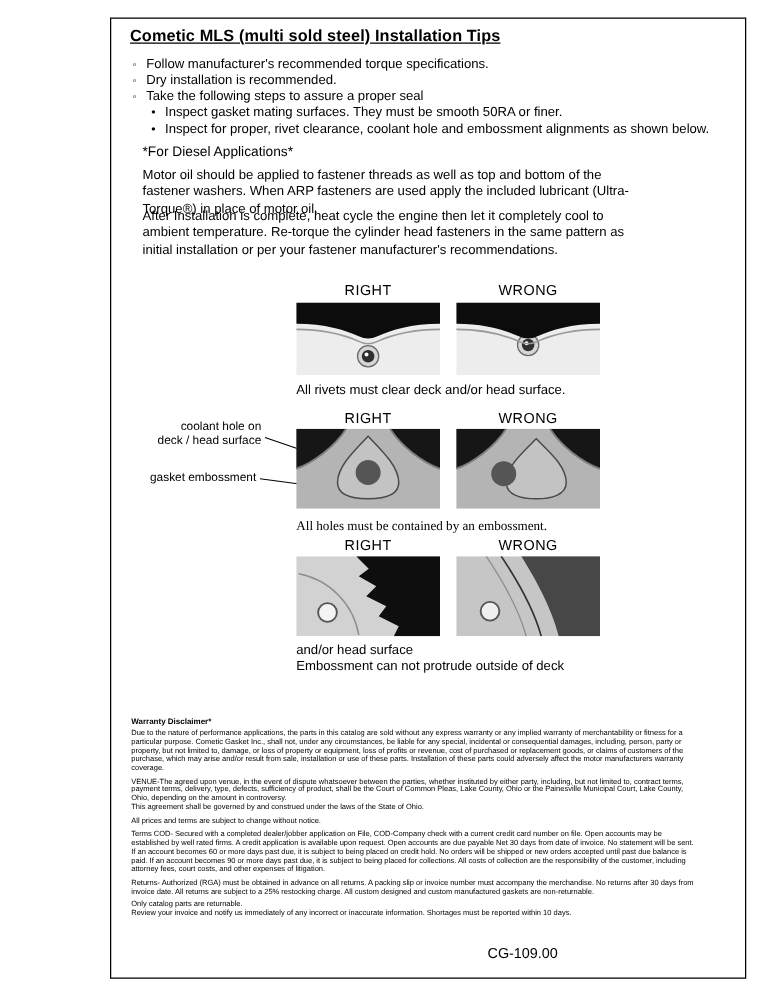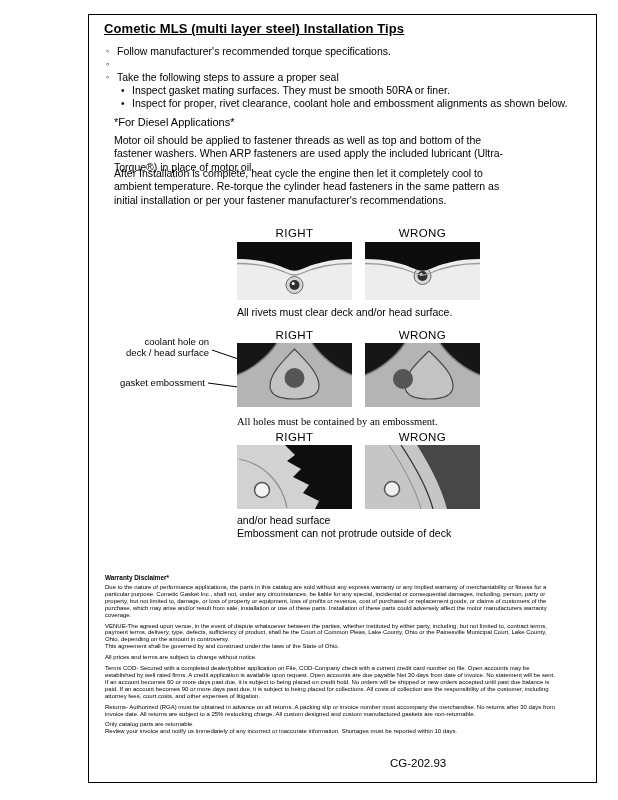--- a/index.html
+++ b/index.html
@@ -45,29 +45,30 @@
   .legal p.tight { margin-bottom:0; }
 
   .footer-code { left:390px; top:757px; font-size:11.5px; }
 </style>
 </head>
 <body>
 
 <div class="page">
   <div class="abs frame"></div>
 
-  <div class="abs title">Cometic MLS (multi layer steel) Installation Tips</div>
+  <div class="abs title">Cometic MLS (multi sold steel) Installation Tips</div>
 
   <div class="abs tips">
     <div class="bullet">
       <span class="m open">◦</span>
       <span>Follow manufacturer's recommended torque specifications.</span>
     </div>
     <div class="bullet">
       <span class="m open">◦</span>
+      <span>Dry installation is recommended.</span>
     </div>
     <div class="bullet">
       <span class="m open">◦</span>
       <span>Take the following steps to assure a proper seal</span>
     </div>
     <div class="bullet sub">
       <span class="m fill">•</span>
       <span>Inspect gasket mating surfaces.  They must be smooth 50RA or finer.</span>
     </div>
     <div class="bullet sub">
@@ -176,14 +177,14 @@
     <p>Due to the nature of performance applications, the parts in this catalog are sold without any express warranty or any implied warranty of merchantability or fitness for a particular purpose.  Cometic Gasket Inc., shall not, under any circumstances, be liable for any special, incidental or consequential damages, including, person, party or property, but not limited to, damage, or loss of property or equipment, loss of profits or revenue, cost of purchased or replacement goods, or claims of customers of the purchase, which may arise and/or result from sale, installation or use of these parts.  Installation of these parts could adversely affect the motor manufacturers warranty coverage.</p>
     <p class="tight">VENUE-The agreed upon venue, in the event of dispute whatsoever between the parties, whether instituted by either party, including, but not limited to, contract terms, payment terms, delivery, type, defects, sufficiency of product, shall be the Court of Common Pleas, Lake County, Ohio or the Painesville Municipal Court, Lake County, Ohio, depending on the amount in controversy.</p>
     <p>This agreement shall be governed by and construed under the laws of the State of Ohio.</p>
     <p>All prices and terms are subject to change without notice.</p>
     <p>Terms COD- Secured with a completed dealer/jobber application on File, COD-Company check with a current credit card number on file.  Open accounts may be established by well rated firms.  A credit application is available upon request.  Open accounts are due payable Net 30 days from date of invoice.  No statement will be sent.  If an account becomes 60 or more days past due, it is subject to being placed on credit hold.  No orders will be shipped or new orders accepted until past due balance is paid.  If an account becomes 90 or more days past due, it is subject to being placed for collections.  All costs of collection are the responsibility of the customer, including attorney fees, court costs, and other expenses of litigation.</p>
     <p>Returns- Authorized (RGA) must be obtained in advance on all returns.  A packing slip or invoice number must accompany the merchandise.  No returns after 30 days from invoice date.  All returns are subject to a 25% restocking charge.  All custom designed and custom manufactured gaskets are non-returnable.</p>
     <p class="tight">Only catalog parts are returnable.</p>
     <p>Review your invoice and notify us immediately of any incorrect or inaccurate information.  Shortages must be reported within 10 days.</p>
   </div>
 
-  <div class="abs footer-code">CG-202.93</div>
+  <div class="abs footer-code">CG-109.00</div>
 </div>
 
 </body></html>

